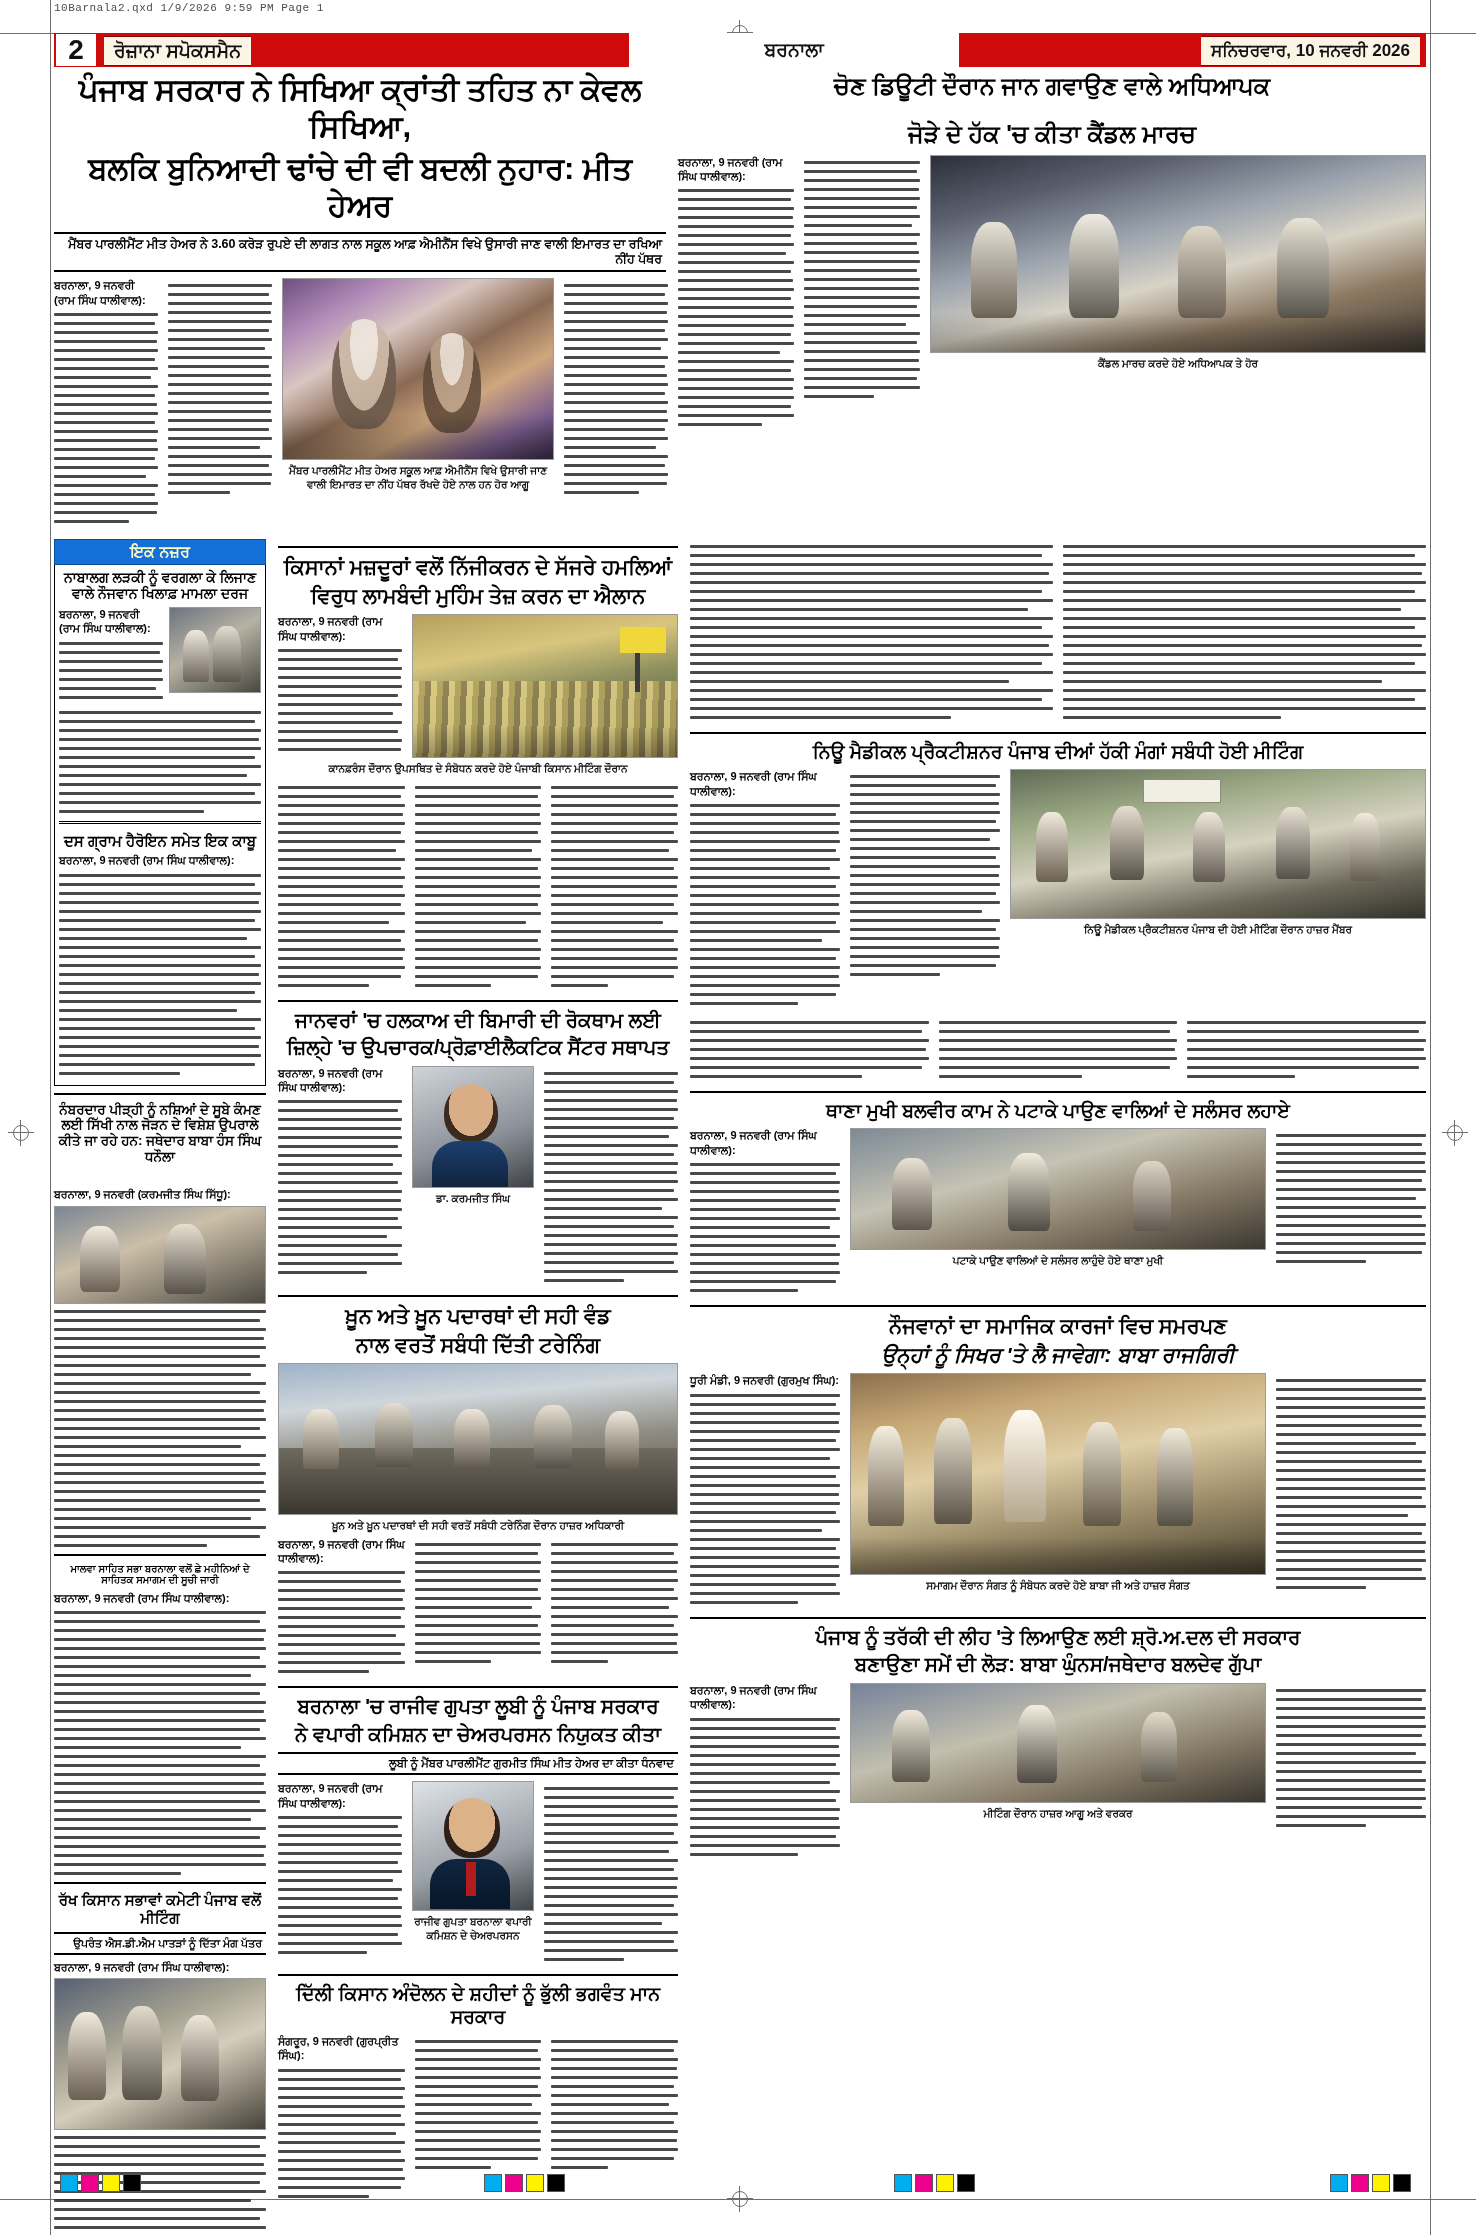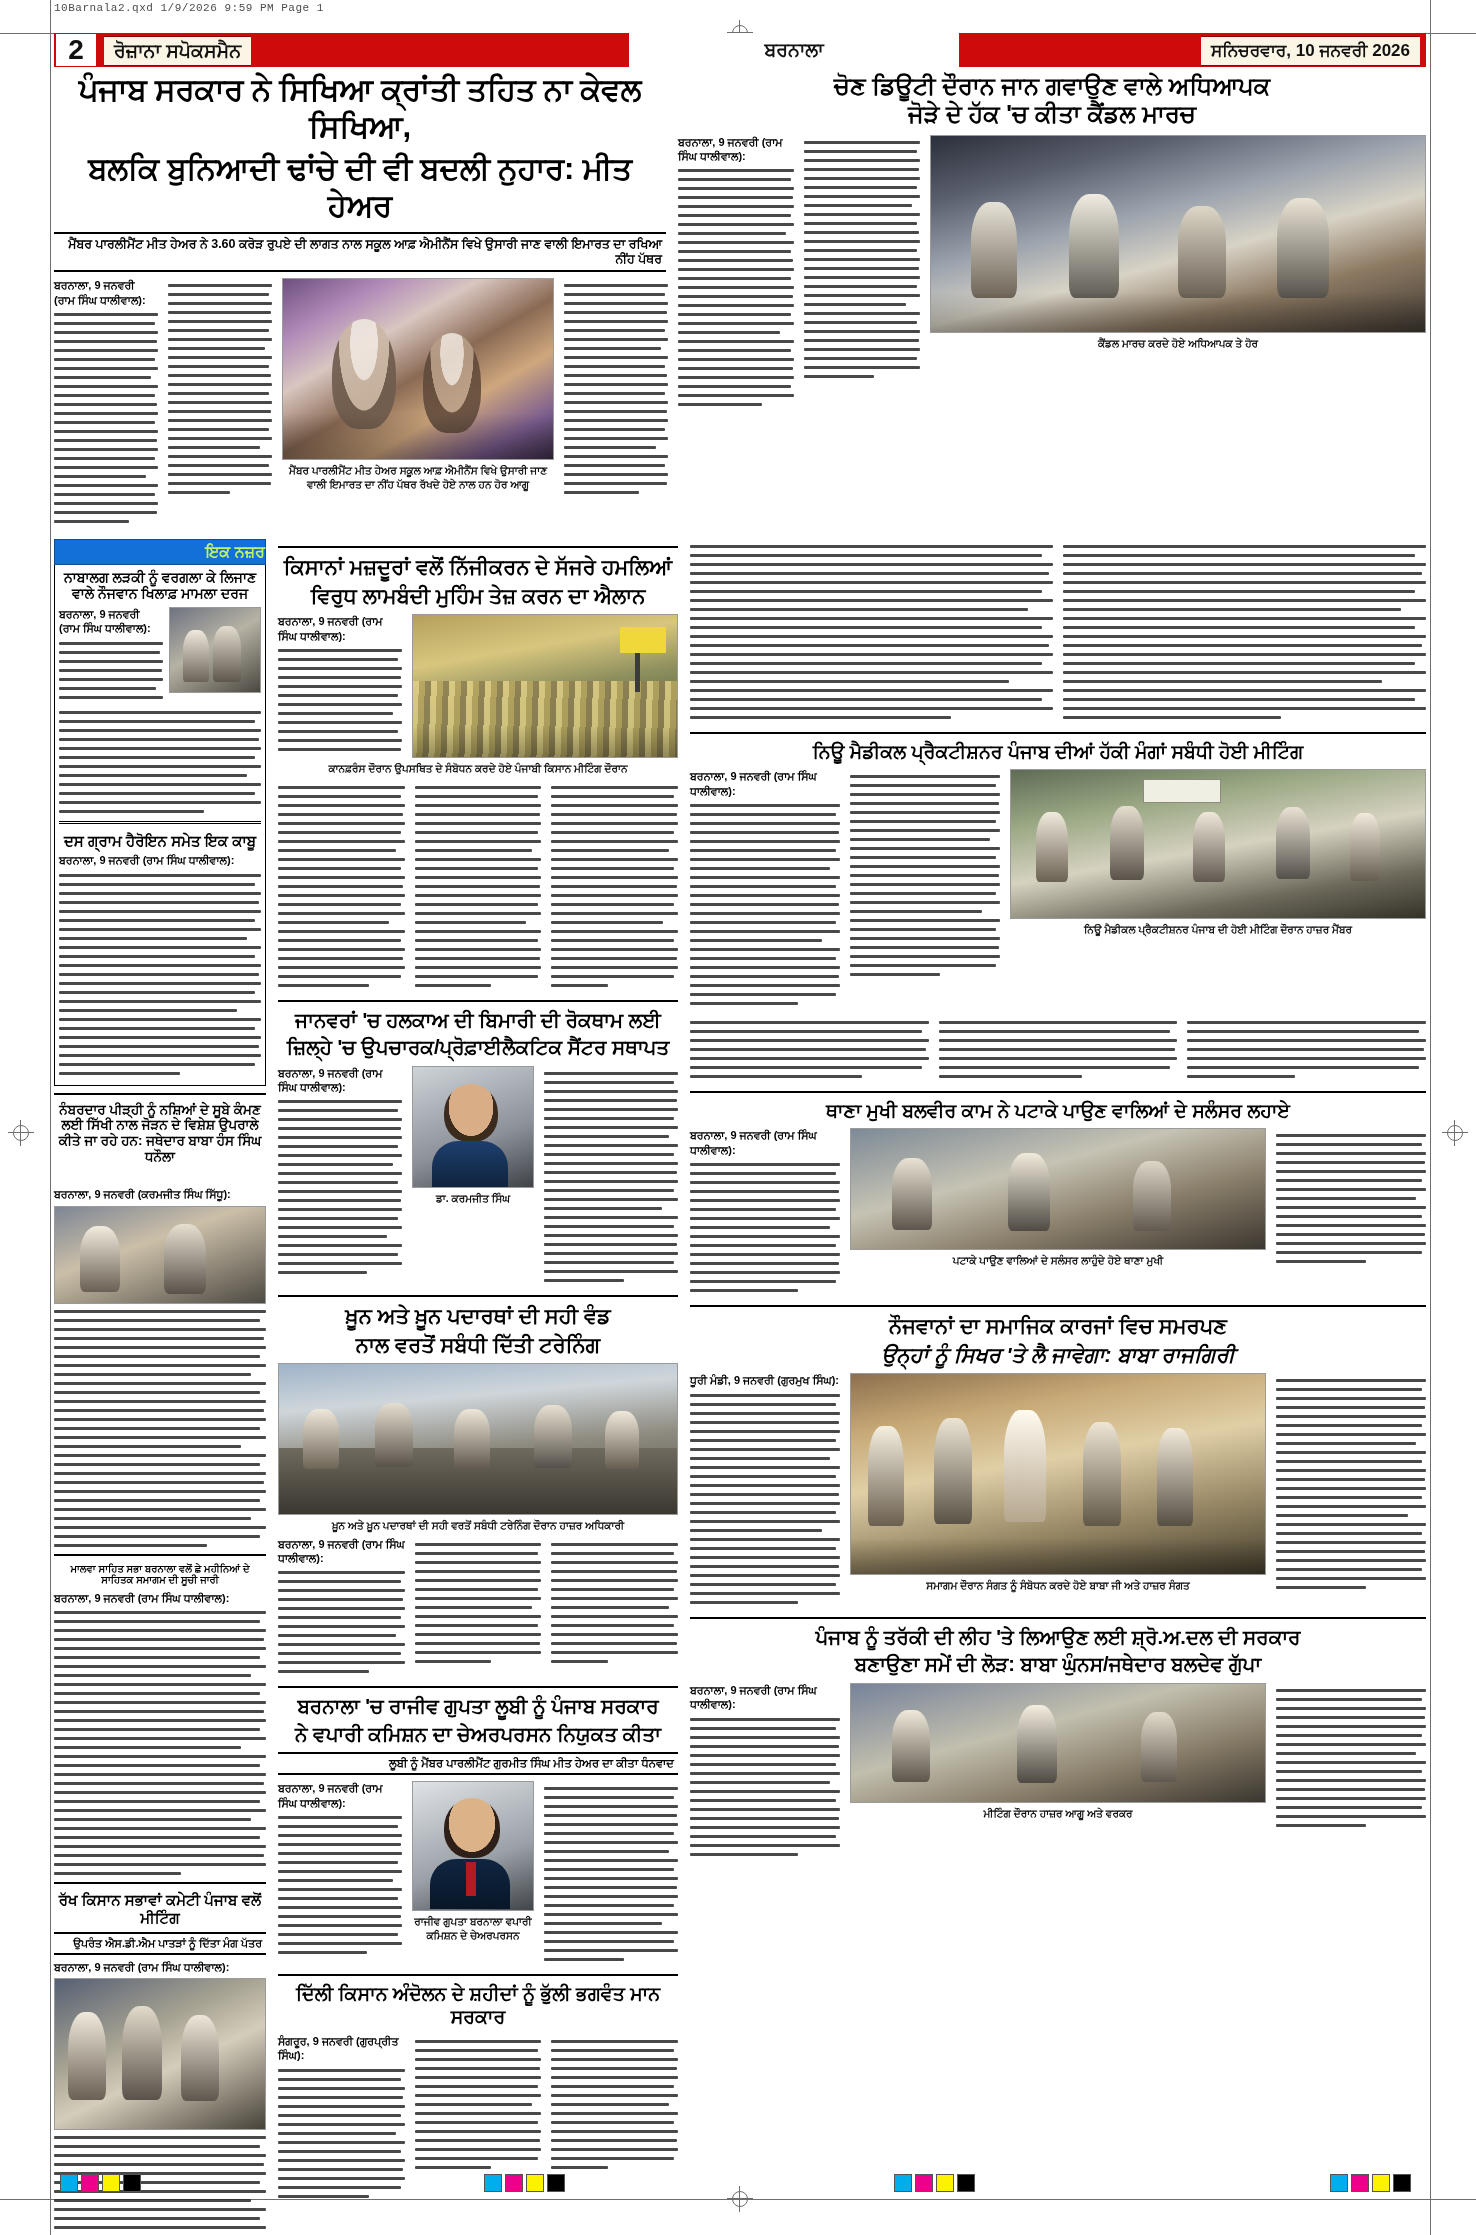--- a/index.html
+++ b/index.html
@@ -63,21 +63,21 @@
 
   .cols{display:flex;gap:10px;}
   .col{flex:1;}
   .photo{position:relative;overflow:hidden;border:1px solid #9a9a9a;}
   .cap{font-size:10.5px;line-height:1.35;color:#111;text-align:center;margin-top:3px;font-weight:bold;}
   .subbar{
     background:#fff;border-top:2px solid #000;border-bottom:2px solid #000;
     font-weight:bold;font-size:12.5px;text-align:right;padding:3px 4px;
   }
   .ek-nazar{
-    background:#1270d8;color:#bef264;font-weight:bold;font-size:16px;text-align:right;
+    background:#1270d8;color:#fef9c3;font-weight:bold;font-size:16px;text-align:center;
     padding:3px 0;border:1px solid #0b4e96;
   }
   .boxed{border:1px solid #000;padding:4px;}
   .divider{border-top:2px solid #000;margin:7px 0;}
   .divider-d{border-top:3px double #000;margin:8px 0;}
 </style>
 </head>
 <body>
 
 <div class="page">
@@ -213,21 +213,21 @@
                 <div class="ln s1"></div>
                 <div class="ln s3"></div>
                 <div class="ln s6"></div>
             </div>
           </div>
         </div>
       </div>
 
       <div style="width:748px;">
         <div class="hl hl-sec">ਚੋਣ ਡਿਊਟੀ ਦੌਰਾਨ ਜਾਨ ਗਵਾਉਣ ਵਾਲੇ ਅਧਿਆਪਕ</div>
-        <div class="hl hl-sec" style="margin-top:0;">ਜੋੜੇ ਦੇ ਹੱਕ 'ਚ ਕੀਤਾ ਕੈਂਡਲ ਮਾਰਚ</div>
+        <div class="hl hl-sec" style="margin-top:20px;">ਜੋੜੇ ਦੇ ਹੱਕ 'ਚ ਕੀਤਾ ਕੈਂਡਲ ਮਾਰਚ</div>
         <div class="cols" style="margin-top:6px;">
           <div class="col" style="width:116px;flex:0 0 116px;">
             <div class="dateline">ਬਰਨਾਲਾ, 9 ਜਨਵਰੀ (ਰਾਮ ਸਿੰਘ ਧਾਲੀਵਾਲ):</div>
             <div class="body">
               <div class="ln s1"></div>
                 <div class="ln s2"></div>
                 <div class="ln s1"></div>
                 <div class="ln s3"></div>
               <div class="ln s1"></div>
                 <div class="ln s2"></div>

